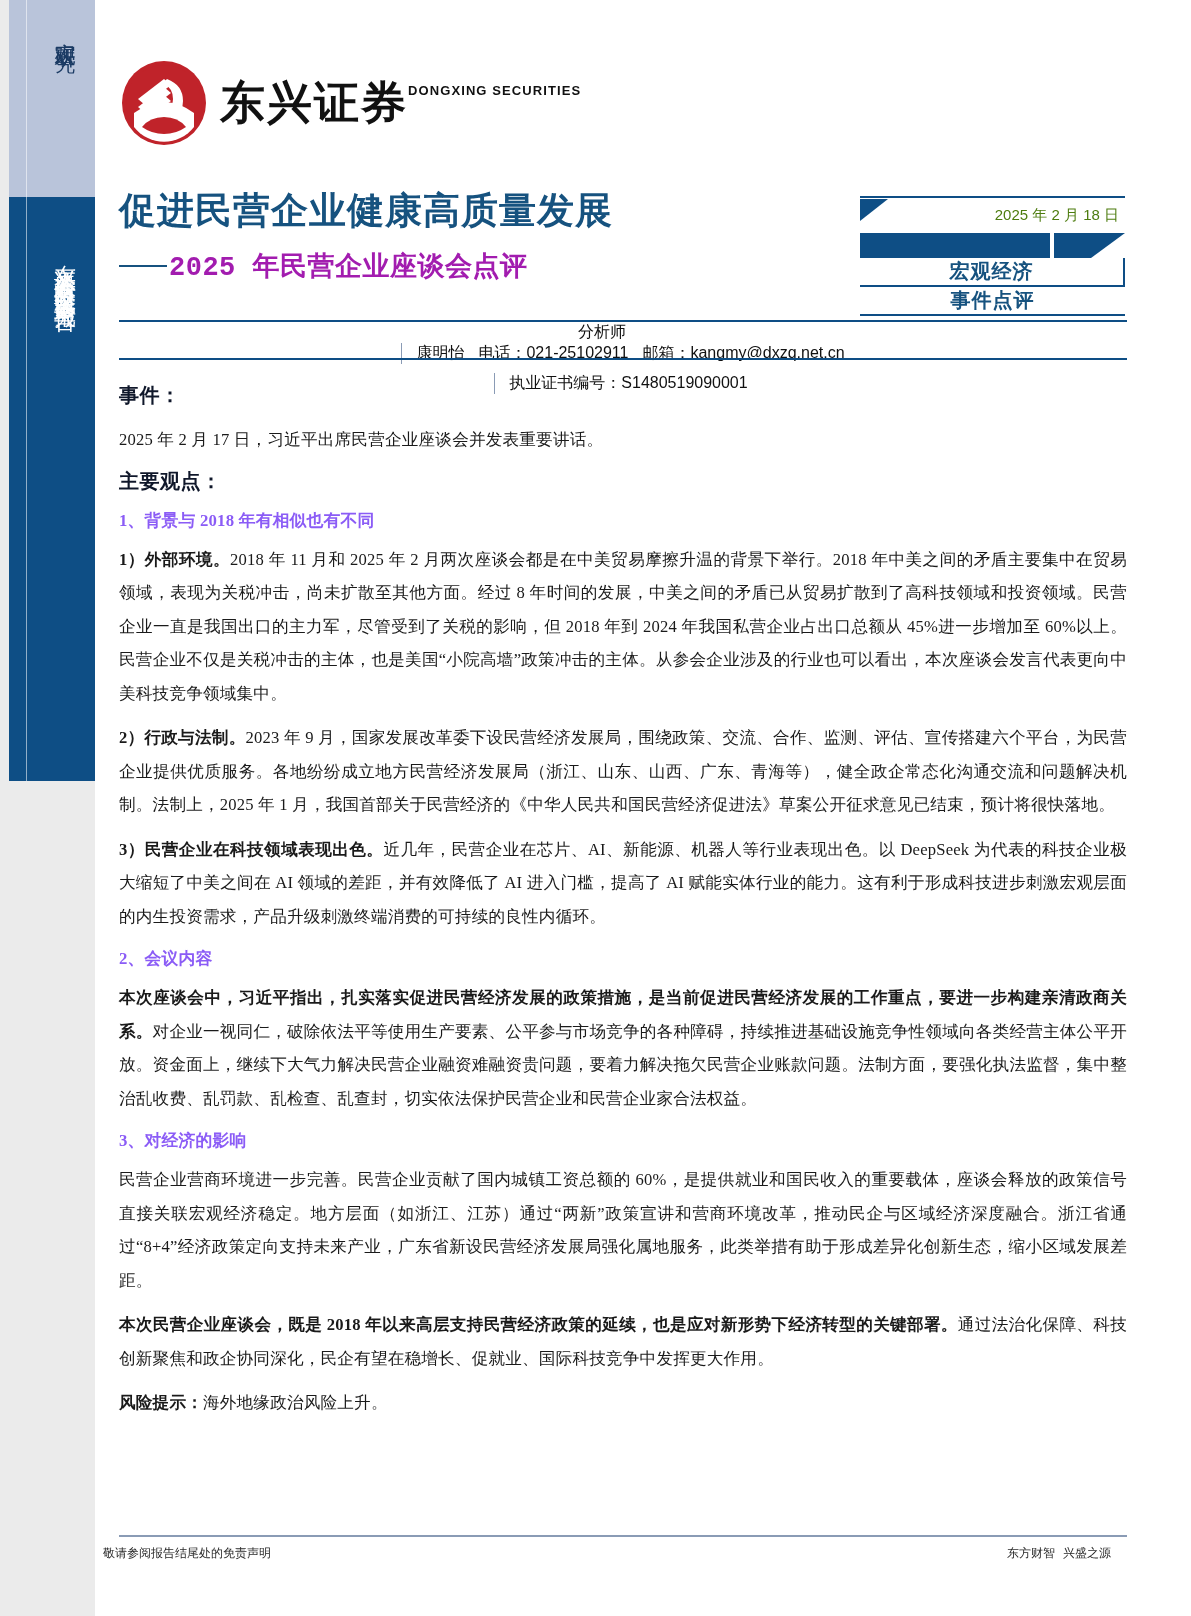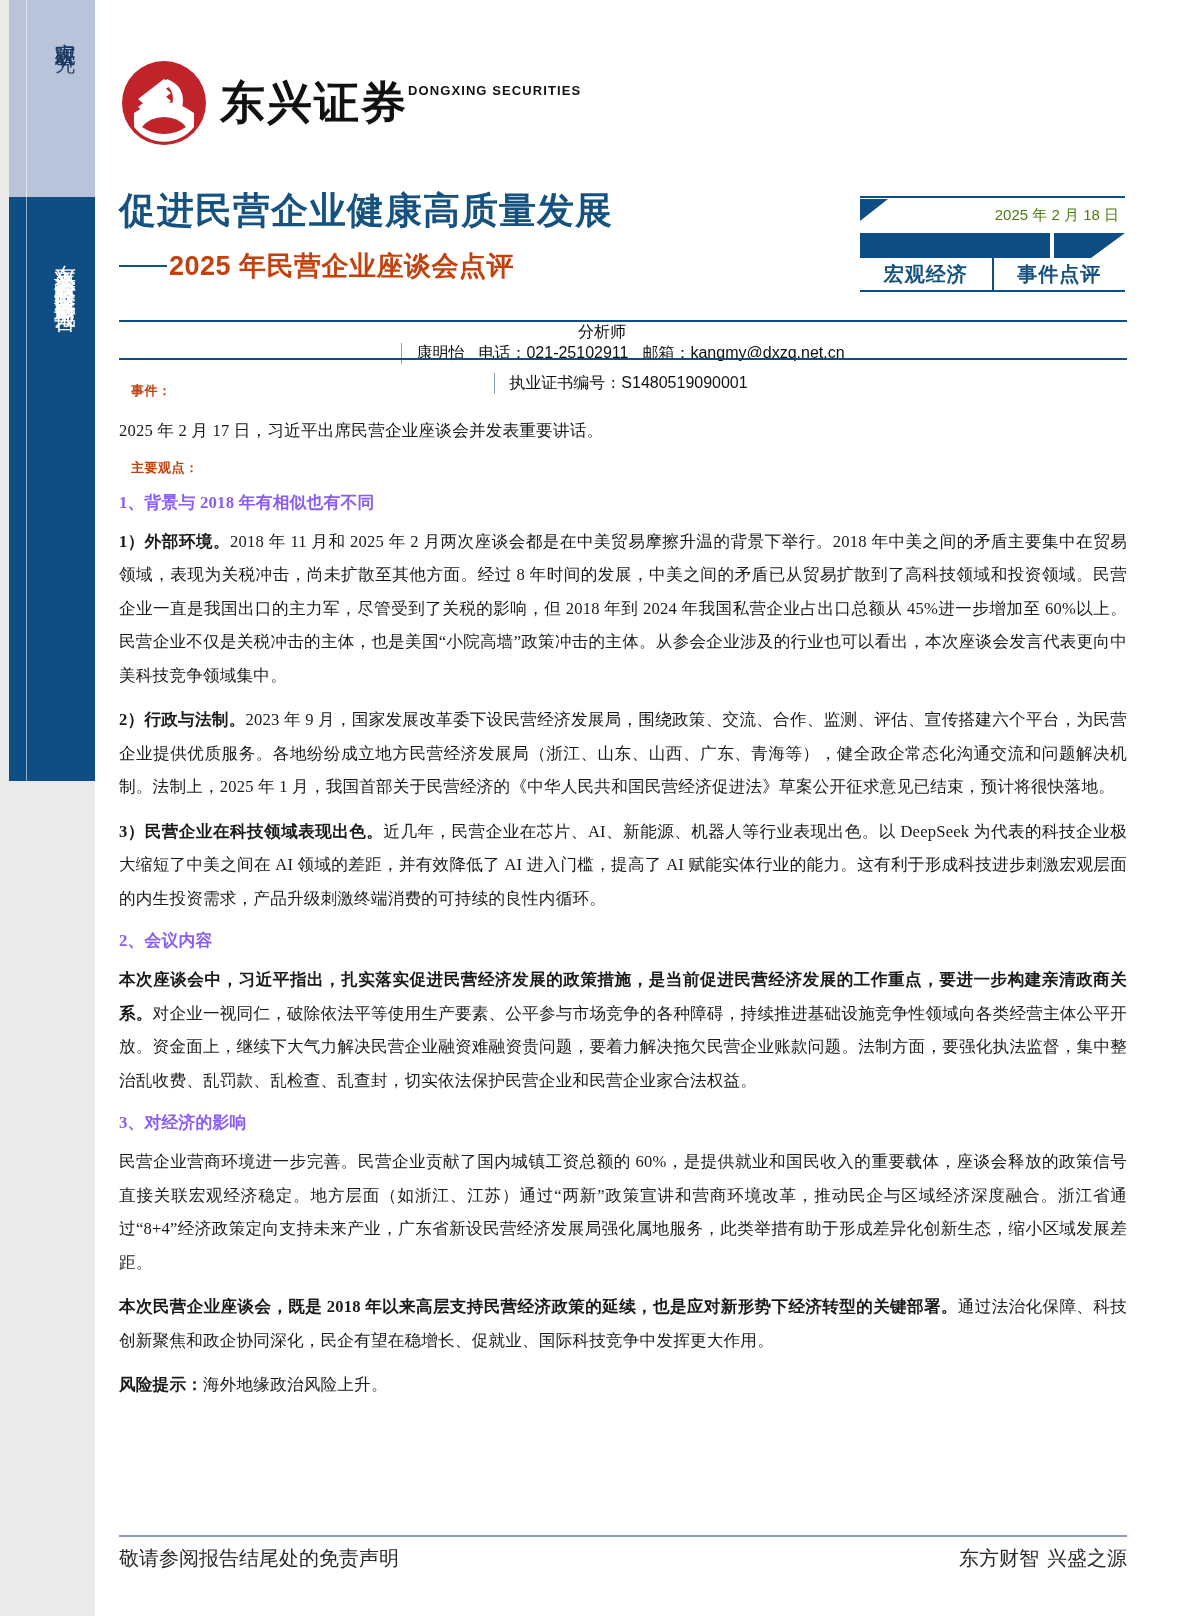--- a/index.html
+++ b/index.html
@@ -140,24 +140,24 @@
     align-items: center;
   }
   .title-dash {
     display: inline-block;
     width: 48px;
     height: 2px;
     background: #16527f;
     margin-right: 2px;
   }
   .title-sub {
-    font-family: Liberation Sans, sans-serif;
+    font-family: Liberation Mono, monospace;
     font-size: 27px;
     font-weight: bold;
-    color: #c2410c;
+    color: #a21caf;
     letter-spacing: 0.5px;
     white-space: nowrap;
   }
 
   
   .meta-box {
     position: absolute;
     left: 765px;
     top: 196px;
     width: 265px;
@@ -205,20 +205,21 @@
     right: 0;
     top: 0;
     width: 0;
     height: 0;
     border-right: 34px solid #ffffff;
     border-top: 25px solid transparent;
   }
   .meta-tags {
     display: flex;
     height: 34px;
+    flex-direction: column;
   }
   .meta-tag {
     flex: 1;
     display: flex;
     align-items: center;
     justify-content: center;
     font-family: "Liberation Sans", "DejaVu Sans", sans-serif;
     font-size: 20px;
     font-weight: bold;
     color: #16527f;
@@ -287,24 +288,24 @@
 
   
   .body {
     position: absolute;
     left: 24px;
     top: 372px;
     width: 1008px;
   }
   .h-blue {
     font-family: "Liberation Sans", "DejaVu Sans", sans-serif;
-    font-size: 13px;
-    font-weight: bold;
-    color: #c2410c;
-    margin: 10px 0 14px 12px;
+    font-size: 20px;
+    font-weight: bold;
+    color: #0f172a;
+    margin: 10px 0 14px 0;
     letter-spacing: 0.5px;
   }
   .p {
     font-family: "Liberation Serif", "DejaVu Serif", serif;
     font-size: 16.6px;
     color: #1a1a1a;
     line-height: 2.02;
     text-align: justify;
     margin: 8px 0 11px 0;
     letter-spacing: 0.2px;
@@ -323,28 +324,28 @@
   .footer-rule {
     position: absolute;
     left: 24px;
     top: 1535px;
     width: 1008px;
     height: 2px;
     background: #8a9bb5;
   }
   .footer {
     position: absolute;
-    left: 24px;
+    left: 8px;
     top: 1545px;
     width: 1008px;
     display: flex;
     justify-content: space-between;
     align-items: center;
     font-family: "Liberation Serif", "DejaVu Serif", serif;
-    font-size: 20px;
+    font-size: 12px;
     color: #2a2a2a;
   }
   .footer-right .sp { display: inline-block; width: 8px; }
 </style>
 </head>
 <body>
 
 <div class="sidebar">
   <div class="sb-top">
     <span class="sb-vtext">宏观研究</span>

